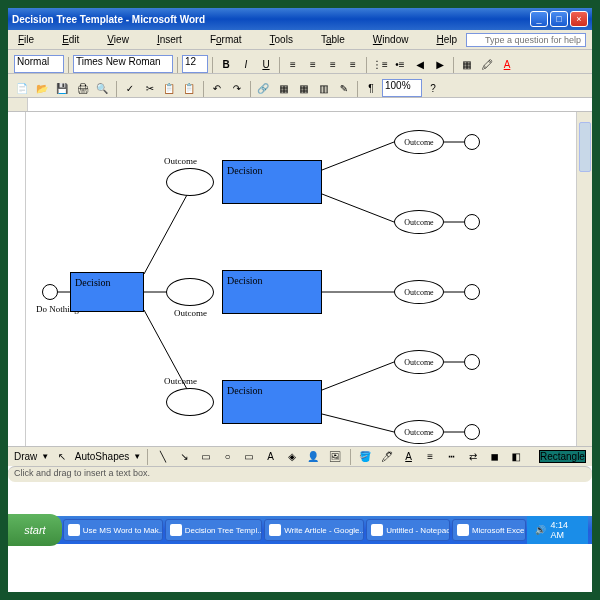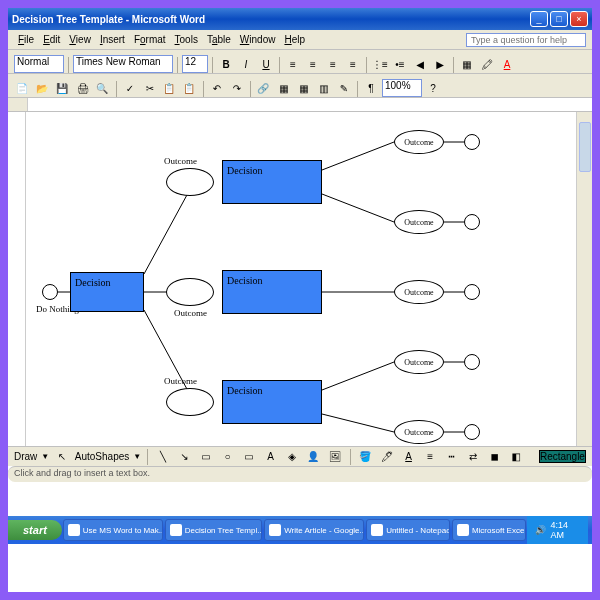--- a/index.html
+++ b/index.html
@@ -1,28 +1,28 @@
 <!DOCTYPE html>
 <html><head>
 <meta charset="utf-8">
 <style>
 * { margin: 0; padding: 0; box-sizing: border-box; }
 body { width: 600px; height: 600px; background: #fff; font-family: Tahoma, sans-serif; overflow: hidden; }
-.outer-frame { width: 600px; height: 600px; border: 8px solid #8b5cf6; background: #fff; position: relative; }
+.outer-frame { width: 600px; height: 600px; border: 8px solid #14532d; background: #fff; position: relative; }
 .window { width: 584px; height: 470px; margin: 0; background: #fff; }
 .titlebar { height: 22px; background: linear-gradient(to bottom, #3b7dd8, #0a4bc0, #2868cc); display: flex; align-items: center; padding: 0 4px; justify-content: space-between; }
 .title-text { color: #fff; font-size: 10px; font-weight: bold; }
 .win-controls { display: flex; gap: 2px; }
 .win-btn { width: 18px; height: 16px; background: linear-gradient(#4a8cf0,#1a5cd0); border: 1px solid #fff; border-radius: 3px; color: #fff; font-size: 9px; display: flex; align-items: center; justify-content: center; cursor: pointer; }
 .win-close { background: linear-gradient(#f06050,#d03020); }
 .menubar { height: 20px; background: #ece9d8; border-bottom: 1px solid #c0c0c0; display: flex; align-items: center; padding: 0 6px; gap: 2px; justify-content: space-between; }
-.menus { display: flex; gap: 1px; }
+.menus { display: flex; gap: 20px; }
 .menu-item { font-size: 10px; color: #000; padding: 2px 4px; cursor: pointer; }
 .menu-item u { text-decoration: underline; }
-.help-box { width: 120px; height: 14px; background: #fff; border: 1px solid #7a96df; font-size: 9px; color: #aaa; padding: 0 4px; }
+.help-box { width: 120px; height: 14px; background: #fff; border: 1px solid #7a96df; font-size: 9px; color: #aaa; padding: 0 4px; text-align: right; }
 .toolbar { height: 24px; background: #ece9d8; border-bottom: 1px solid #c0c0c0; display: flex; align-items: flex-end; padding: 0 6px; gap: 2px; }
 .tb-btn { width: 18px; height: 18px; background: #ece9d8; border: 1px solid transparent; display: flex; align-items: center; justify-content: center; font-size: 10px; cursor: pointer; }
 .tb-sep { width: 1px; height: 16px; background: #aca899; margin: 0 2px; }
 .tb-select { height: 18px; font-size: 10px; background: #fff; border: 1px solid #7a96df; padding: 0 2px; }
 .style-sel { width: 50px; }
 .font-sel { width: 100px; }
 .size-sel { width: 26px; }
 .zoom-sel { width: 40px; }
 .ruler { height: 14px; background: #fff; border-bottom: 1px solid #c0c0c0; display: flex; }
 .ruler-left { width: 20px; background: #ece9d8; border-right: 1px solid #ccc; }
@@ -32,21 +32,21 @@
 .canvas { flex: 1; background: #fff; position: relative; overflow: hidden; }
 .scroll-v { width: 16px; background: #ece9d8; border-left: 1px solid #ccc; position: relative; }
 .scroll-thumb { position: absolute; left: 2px; width: 12px; background: #c8d8e8; border: 1px solid #aabbee; border-radius: 2px; }
 .dec-box { position: absolute; border: 1px solid #000; background: #3b82f6; font-family: 'Times New Roman', serif; font-size: 10px; padding: 4px; }
 .oval { position: absolute; border: 1px solid #000; border-radius: 50%; background: #fff; font-family: 'Times New Roman', serif; font-size: 9px; display: flex; align-items: center; justify-content: center; }
 .circle { position: absolute; border: 1px solid #000; border-radius: 50%; background: #fff; width: 16px; height: 16px; }
 .label { position: absolute; font-family: 'Times New Roman', serif; font-size: 9px; }
 .bottom-toolbar { height: 20px; background: #ece9d8; border-top: 1px solid #c0c0c0; display: flex; align-items: center; padding: 0 6px; gap: 4px; font-size: 10px; }
 .statusbar { height: 16px; background: #ece9d8; border-top: 1px solid #c0c0c0; font-size: 9px; color: #555; padding: 1px 6px; border-radius: 7px; }
 .taskbar { position: absolute; bottom: 48px; left: 0; width: 584px; height: 28px; background: linear-gradient(to bottom, #3a81dd, #245edb, #2365e0); display: flex; align-items: center; padding-right: 4px; }
-.start-btn { height: 20px; width: 58px; background: linear-gradient(to bottom, #5fb45f, #3e8e3e); border-radius: 0 12px 12px 0; color: #fff; font-weight: bold; font-style: italic; font-size: 11px; display: flex; align-items: center; justify-content: center; cursor: pointer; text-align: right; }
+.start-btn { height: 32px; width: 58px; background: linear-gradient(to bottom, #5fb45f, #3e8e3e); border-radius: 0 12px 12px 0; color: #fff; font-weight: normal; font-style: italic; font-size: 11px; display: flex; align-items: center; justify-content: center; cursor: pointer; text-align: right; }
 .task-btn { height: 22px; background: #3d7de0; border: 1px solid #2a5cc0; border-radius: 3px; margin: 0 1px; padding: 0 4px; display: flex; align-items: center; gap: 3px; font-size: 8px; color: #fff; cursor: pointer; max-width: 100px; overflow: hidden; white-space: nowrap; }
 .task-icon { width: 12px; height: 12px; background: #fff; border-radius: 2px; flex-shrink: 0; }
 .tray { margin-left: auto; height: 28px; background: #1a8de8; padding: 0 8px; display: flex; align-items: center; color: #fff; font-size: 9px; gap: 4px; }
 svg.diagram { position: absolute; top: 0; left: 0; }
 </style>
 </head>
 <body>
 
 <div class="outer-frame">
 <div class="window">

